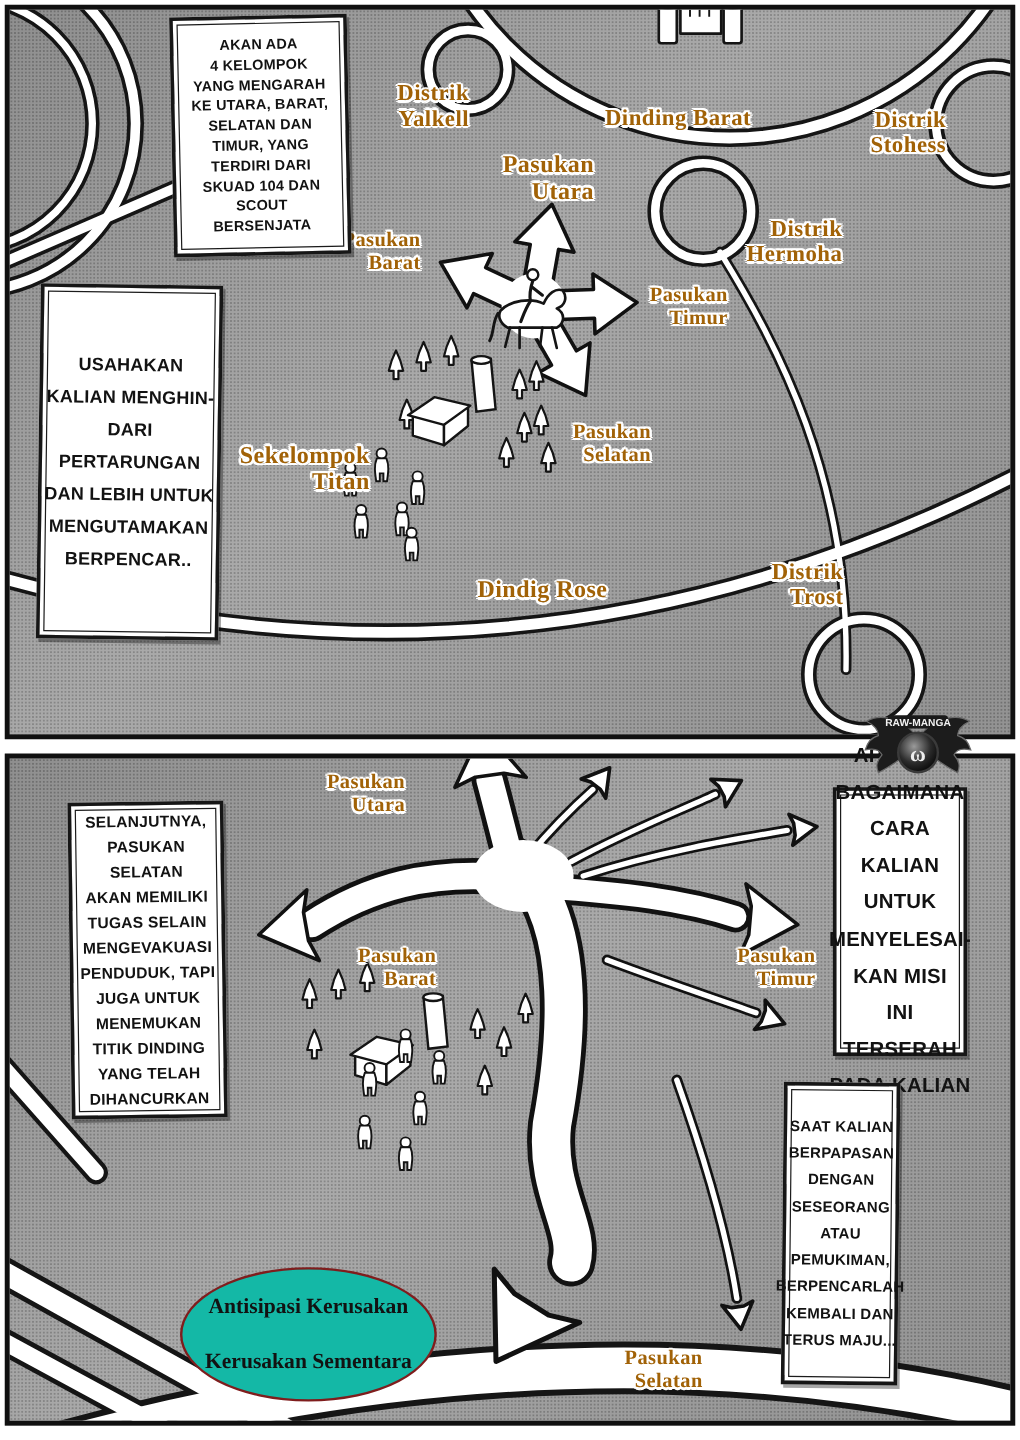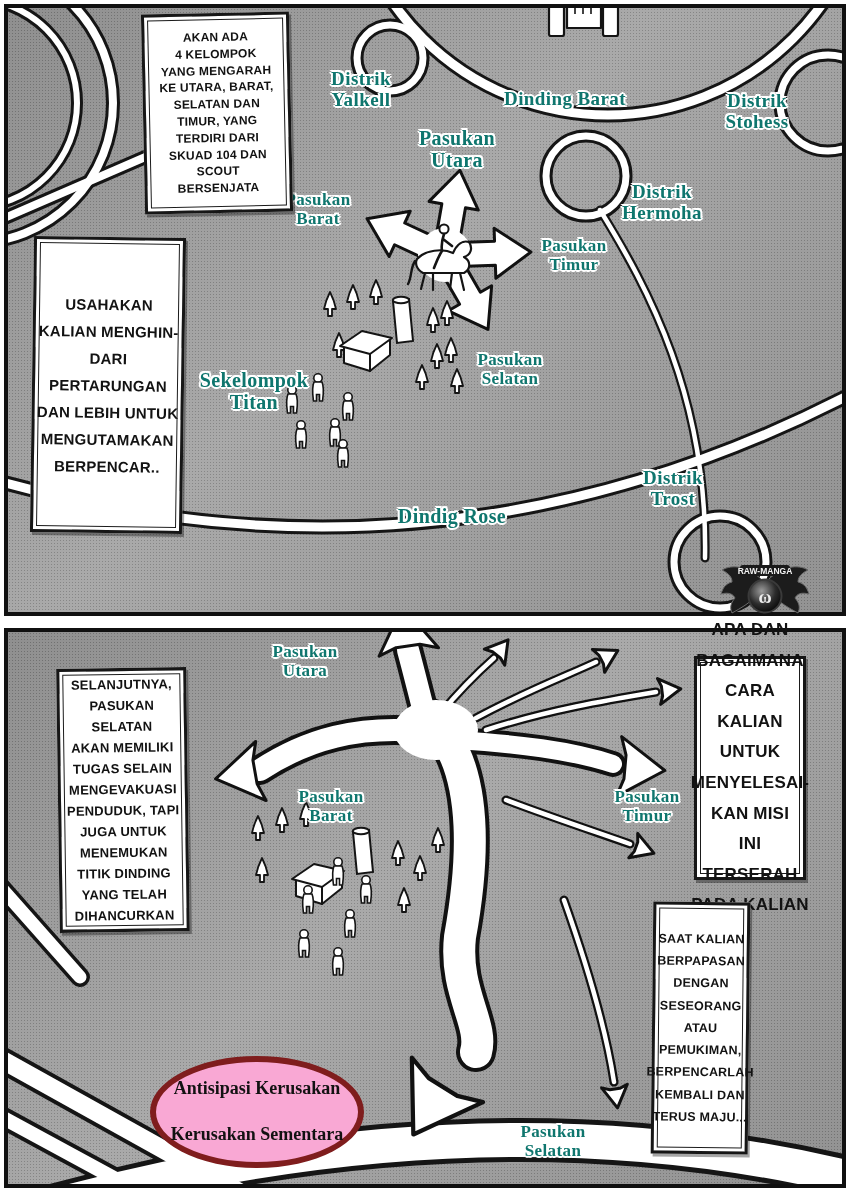--- a/index.html
+++ b/index.html
@@ -11,36 +11,36 @@
     background-color:#a3a3a3;
     background-image:
       linear-gradient(135deg, rgba(0,0,0,.12), rgba(255,255,255,.07) 45%, rgba(0,0,0,.10)),
       radial-gradient(#7e7e7e 0.8px, transparent 0.95px);
     background-size:100% 100%, 3px 3px; }
   #panel1 { top:4px;  height:612px; }
   #panel2 { top:628px; height:560px; }
   svg.map { position:absolute; left:0; top:0; z-index:1; }
 
   .map-label { position:absolute; z-index:4; transform:translate(-50%,-50%);
-    font-family:"Liberation Serif", serif; font-weight:bold; color:#0f766e;
-    text-align:center; white-space:pre-line; line-height:1.12; letter-spacing:.4px;
+    font-family:"Liberation Serif", serif; font-weight:bold; color:#a16207;
+    text-align:right; white-space:pre-line; line-height:1.12; letter-spacing:.4px;
     text-shadow:-2px 0 0 #fff,2px 0 0 #fff,0 -2px 0 #fff,0 2px 0 #fff,
       -1.5px -1.5px 0 #fff,1.5px -1.5px 0 #fff,-1.5px 1.5px 0 #fff,1.5px 1.5px 0 #fff; }
 
   .note { position:absolute; z-index:5; background:#fff; border:3px solid #161616;
     box-shadow: inset 0 0 0 3px #fff, inset 0 0 0 4px #1b1b1b, 2px 3px 0 rgba(0,0,0,.35);
     display:flex; align-items:center; justify-content:center; text-align:center;
     font-weight:bold; color:#121212; white-space:pre-line; letter-spacing:.2px; }
 
-  .bubble { position:absolute; z-index:5; background:#f9a8d4; border:6px solid #7f1d1d;
+  .bubble { position:absolute; z-index:5; background:#14b8a6; border:2px solid #7f1d1d;
     border-radius:50%; display:flex; align-items:center; justify-content:center;
     text-align:center; font-family:"Liberation Serif", serif; font-weight:bold;
     color:#121212; white-space:pre-line; }
 
-  .wm { position:absolute; z-index:9; }
+  .wm { position:absolute; z-index:9;margin-top:31px; }
 </style>
 </head>
 <body>
 
 <div id="page">
 
   <div id="panel1" class="panel">
     <svg class="map" width="834" height="604" viewBox="0 0 834 604">
       <defs>
         <g id="tree">
@@ -158,21 +158,21 @@
   <div class="map-label" style="left:457px;top:149px;font-size:20px">Pasukan
 Utara</div>
   <div class="map-label" style="left:318px;top:209px;font-size:17px">Pasukan
 Barat</div>
   <div class="map-label" style="left:574px;top:255px;font-size:17px">Pasukan
 Timur</div>
   <div class="map-label" style="left:510px;top:369px;font-size:17px">Pasukan
 Selatan</div>
   <div class="map-label" style="left:254px;top:391px;font-size:20px">Sekelompok
 Titan</div>
-  <div class="map-label" style="left:452px;top:516px;font-size:20px">Dindig Rose</div>
+  <div class="map-label" style="left:452px;top:492px;font-size:20px">Dindig Rose</div>
   <div class="map-label" style="left:673px;top:488px;font-size:19px">Distrik
 Trost</div>
 
   <div class="note" style="left:143px;top:13px;width:148px;height:200px;font-size:12px;line-height:1.4;transform:rotate(-1.2deg)">AKAN ADA
 4 KELOMPOK
 YANG MENGARAH
 KE UTARA, BARAT,
 SELATAN DAN
 TIMUR, YANG
 TERDIRI DARI

